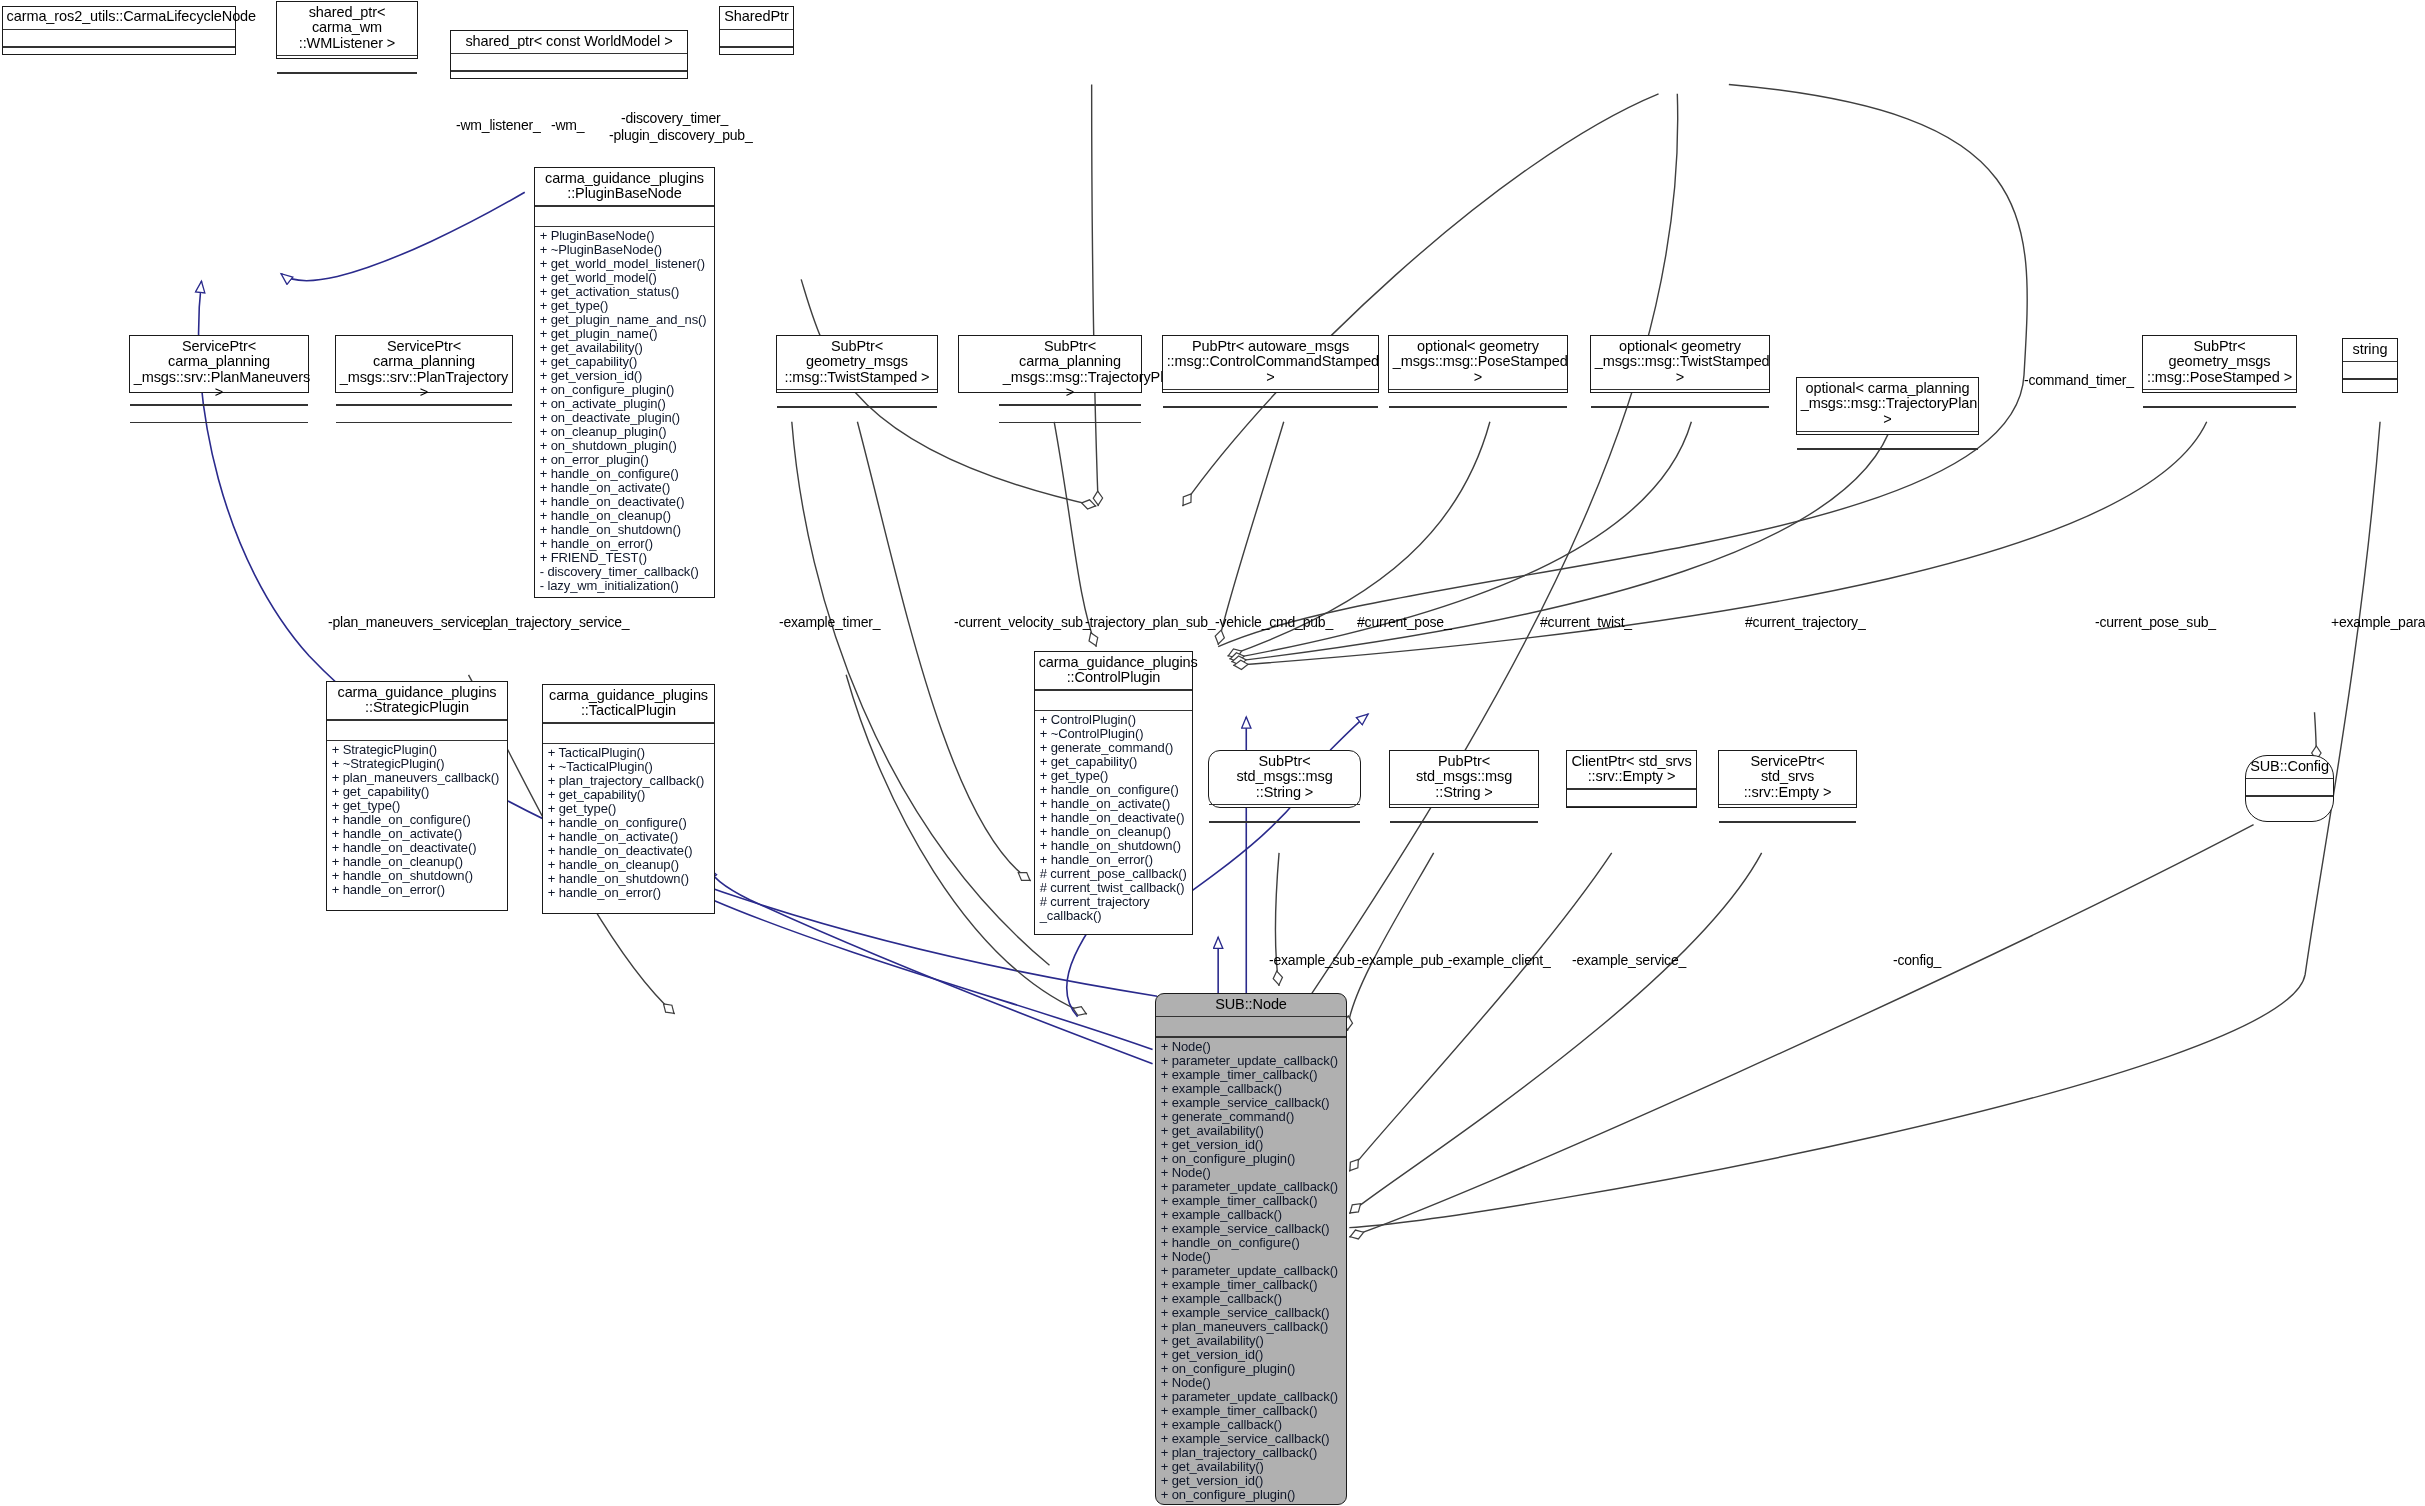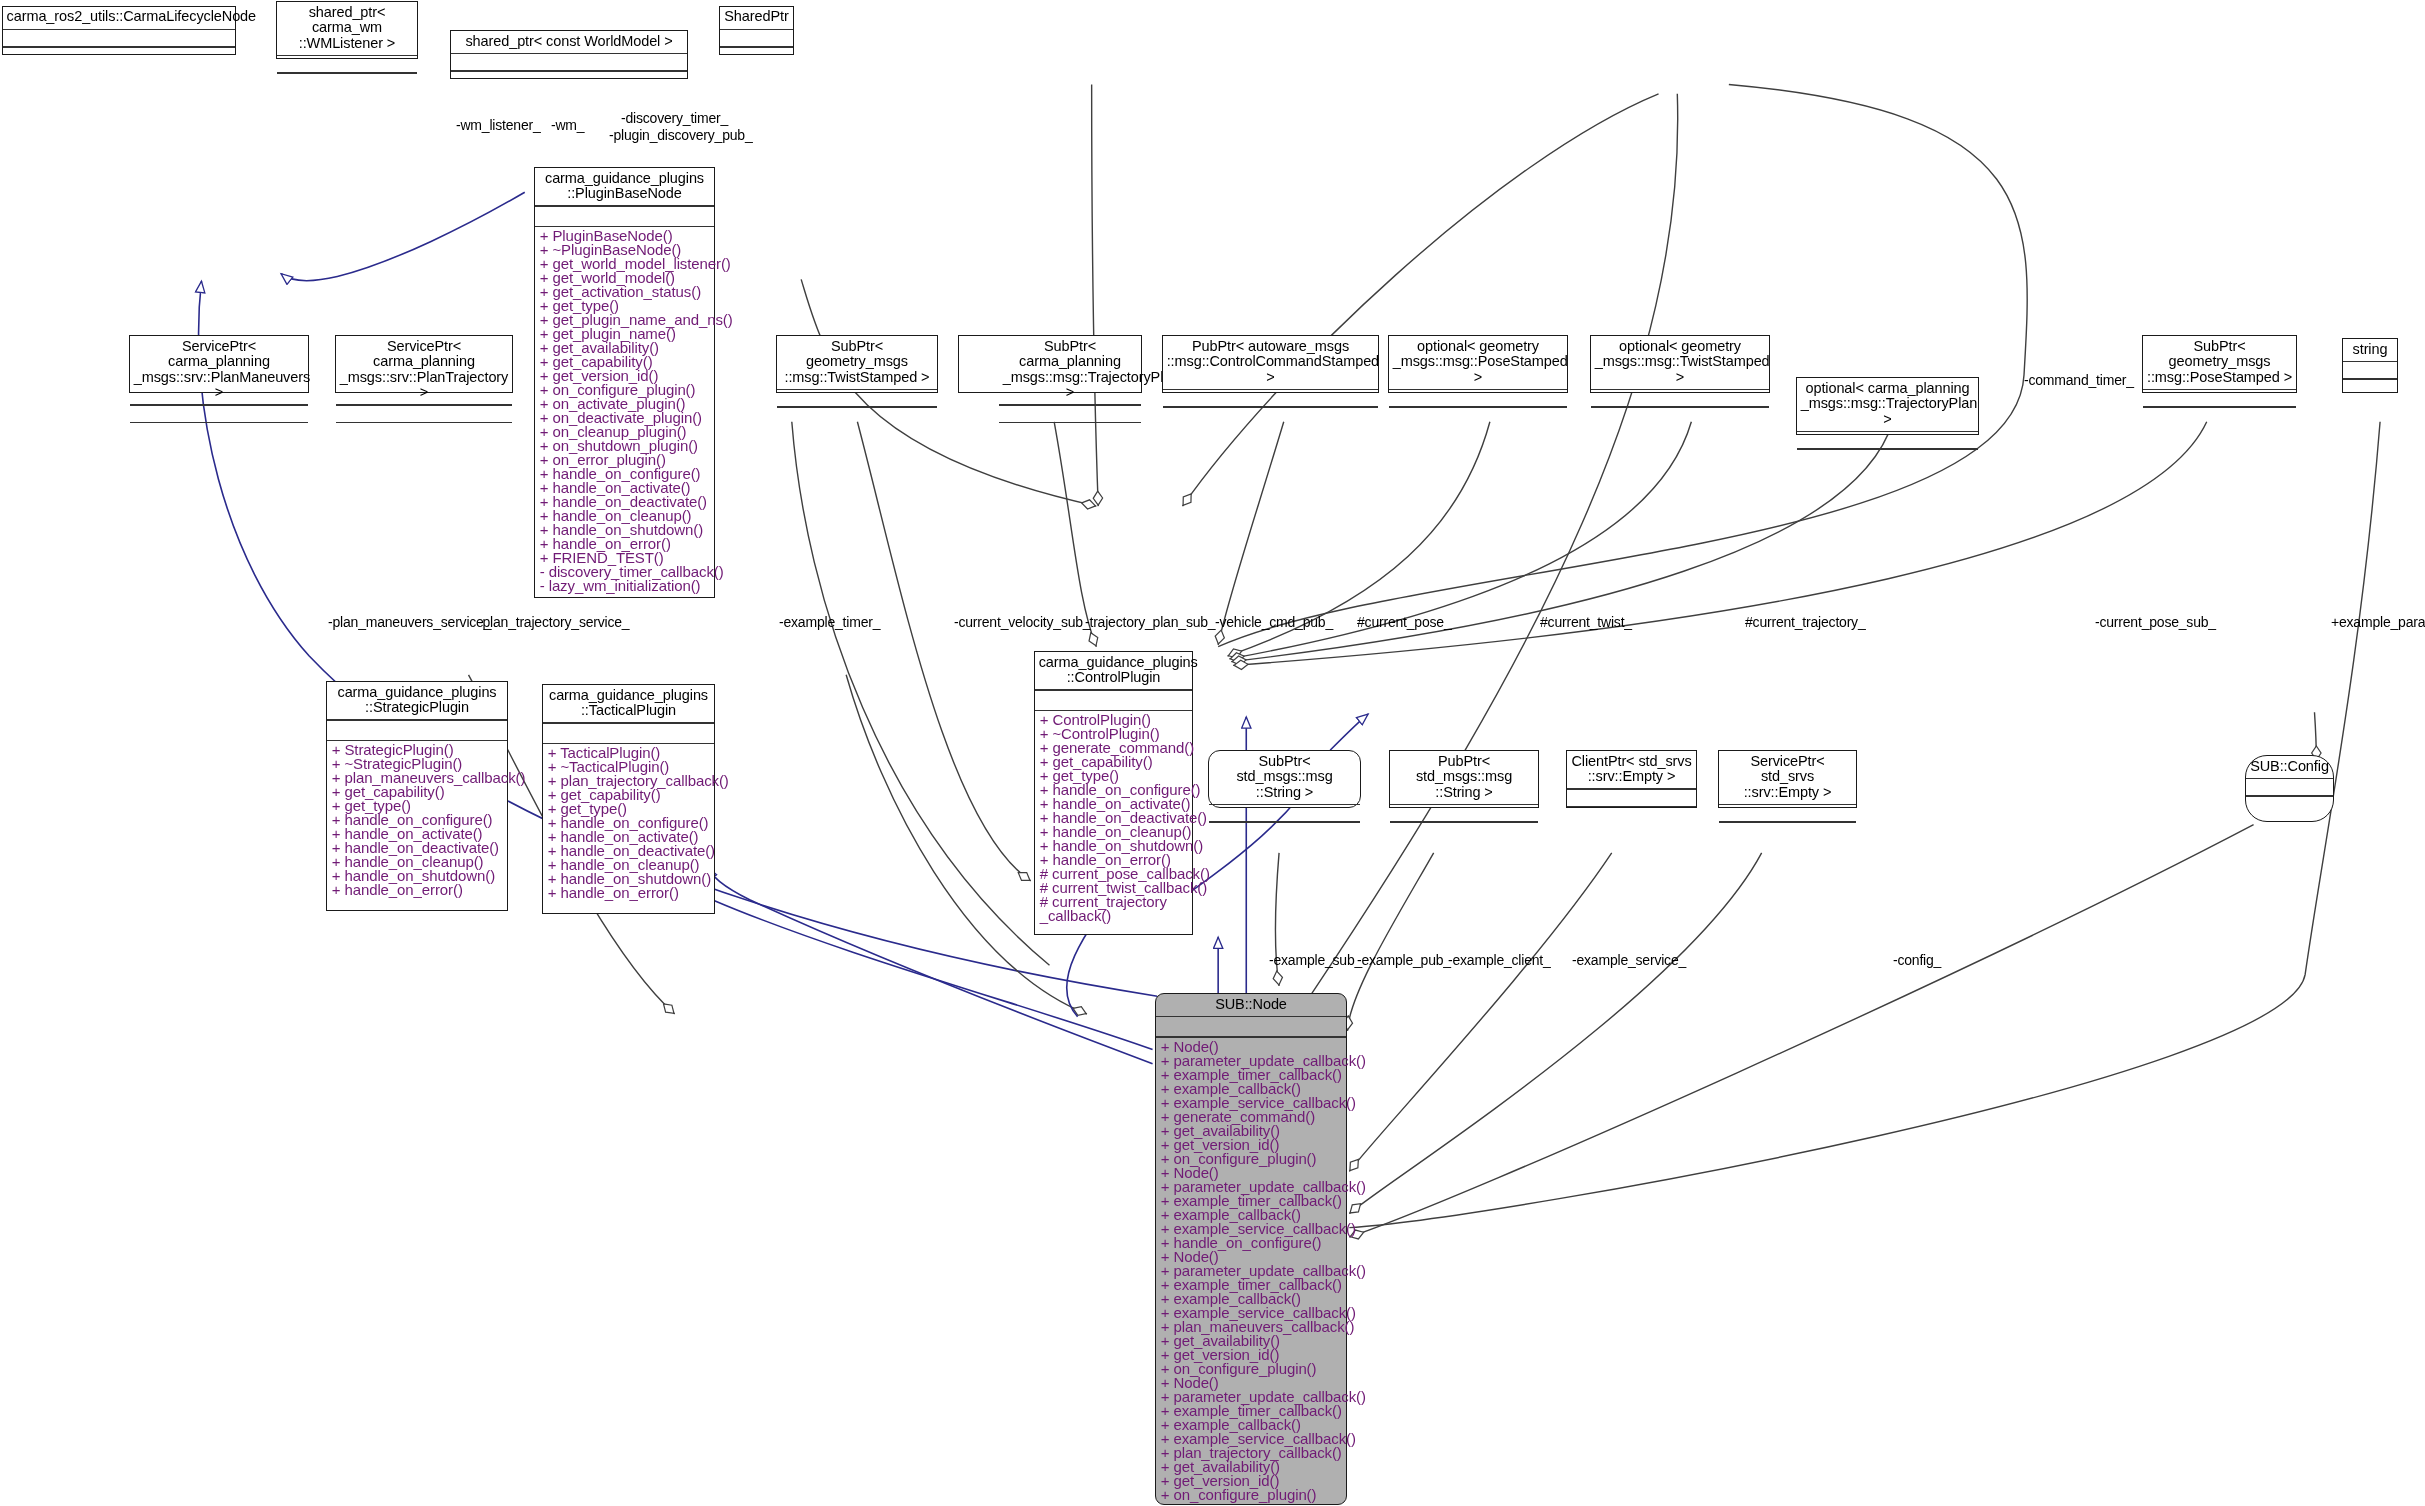--- a/index.html
+++ b/index.html
@@ -35,23 +35,23 @@
     line-height:15.5px;
     color:#000;
     white-space:pre-line;
     letter-spacing:-0.1px;
   }
   .sep{height:1.5px;background:#333;}
   .attrs{min-height:16px;}
   .attrs.tall{min-height:19px;}
   .methods{
     padding:1.9px 3.7px 2.8px 4.7px;
-    font-size:15px;
+    font-size:13px;
     line-height:14px;
-    color:#701a75;
+    color:#0f172a;
     white-space:pre-line;
     letter-spacing:-0.1px;
   }
   .methods div{white-space:nowrap;}
   .edgelabel{
     position:absolute;
     font-size:14px;
     color:#000;
     white-space:nowrap;
     z-index:6;

